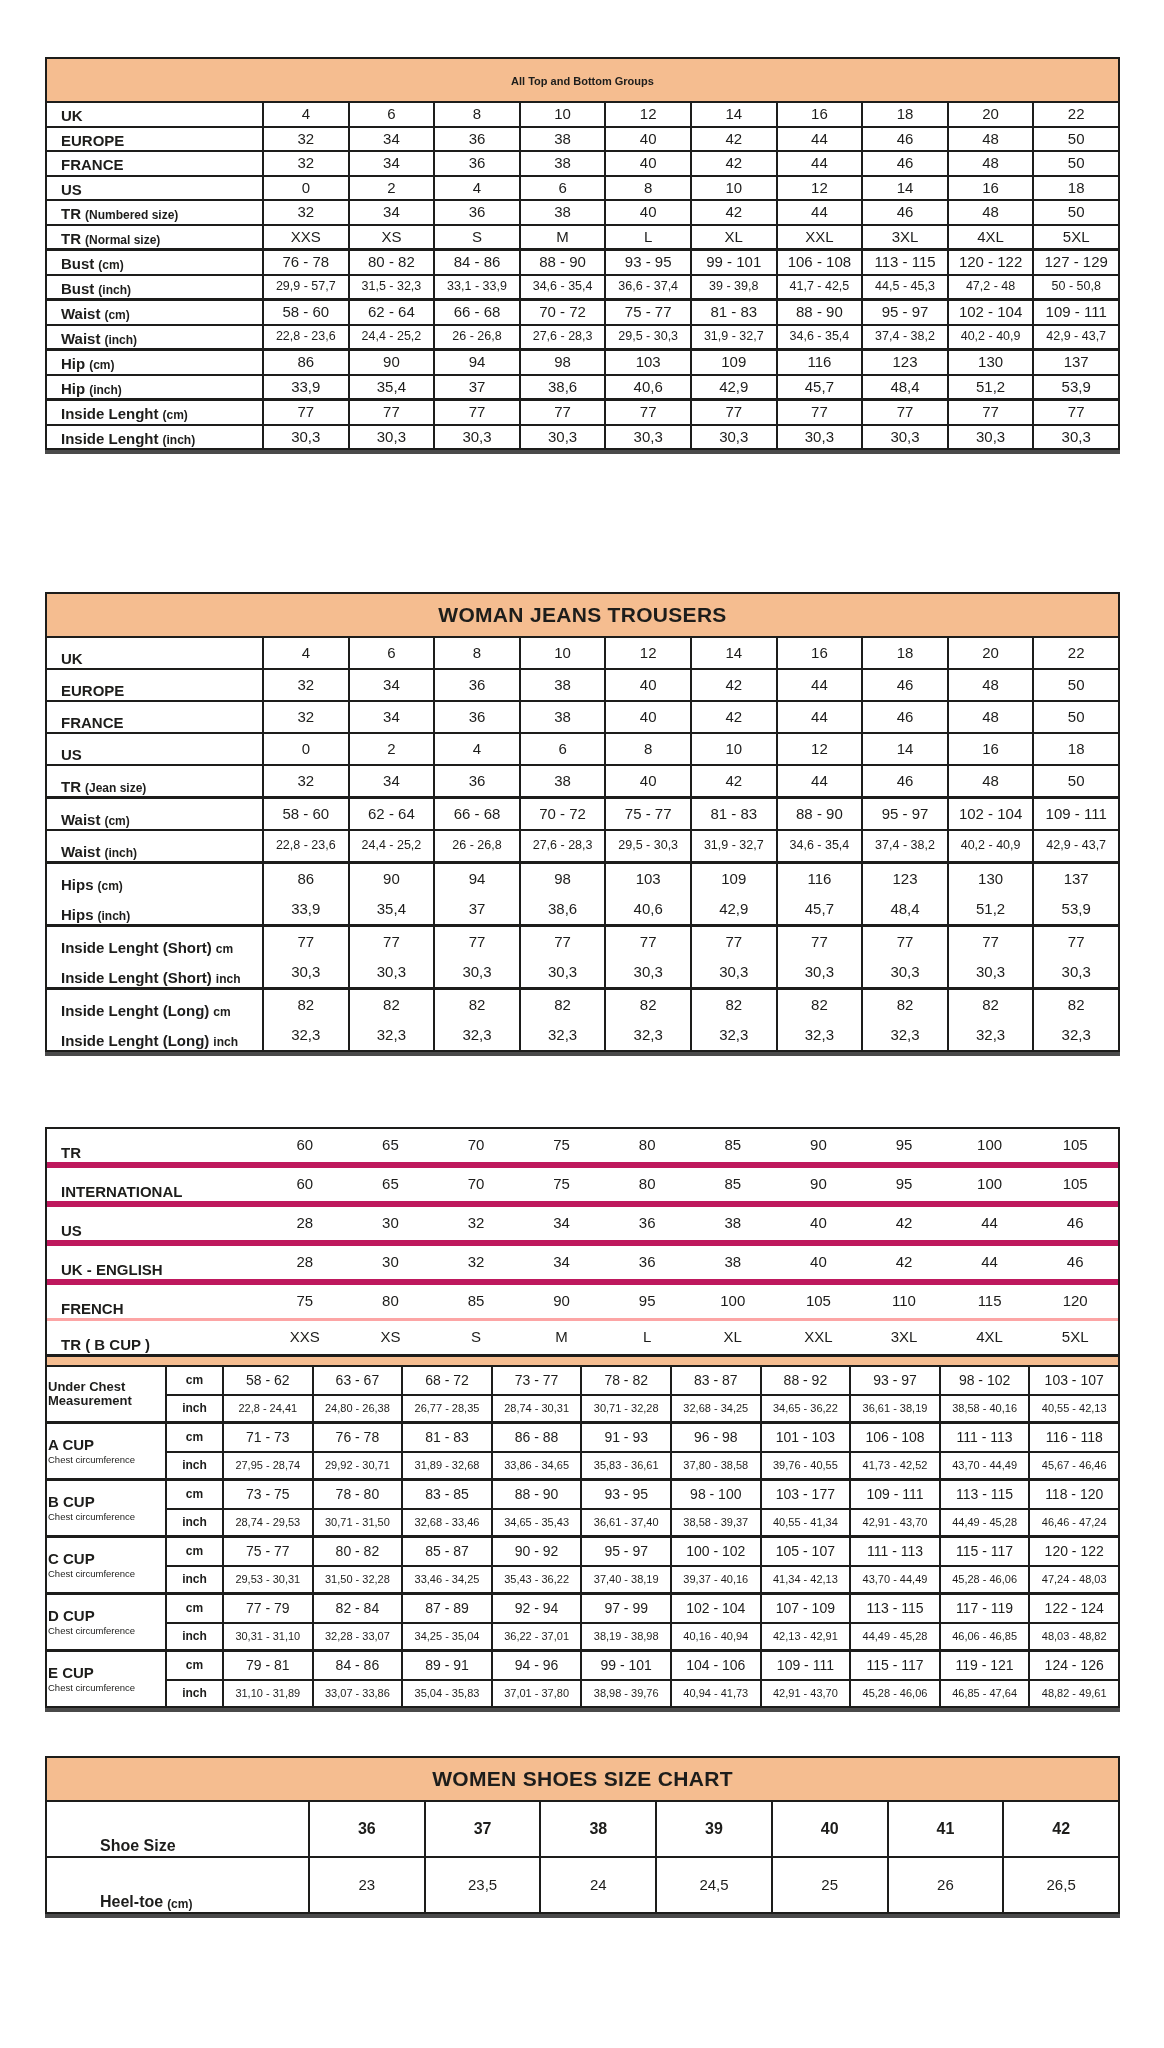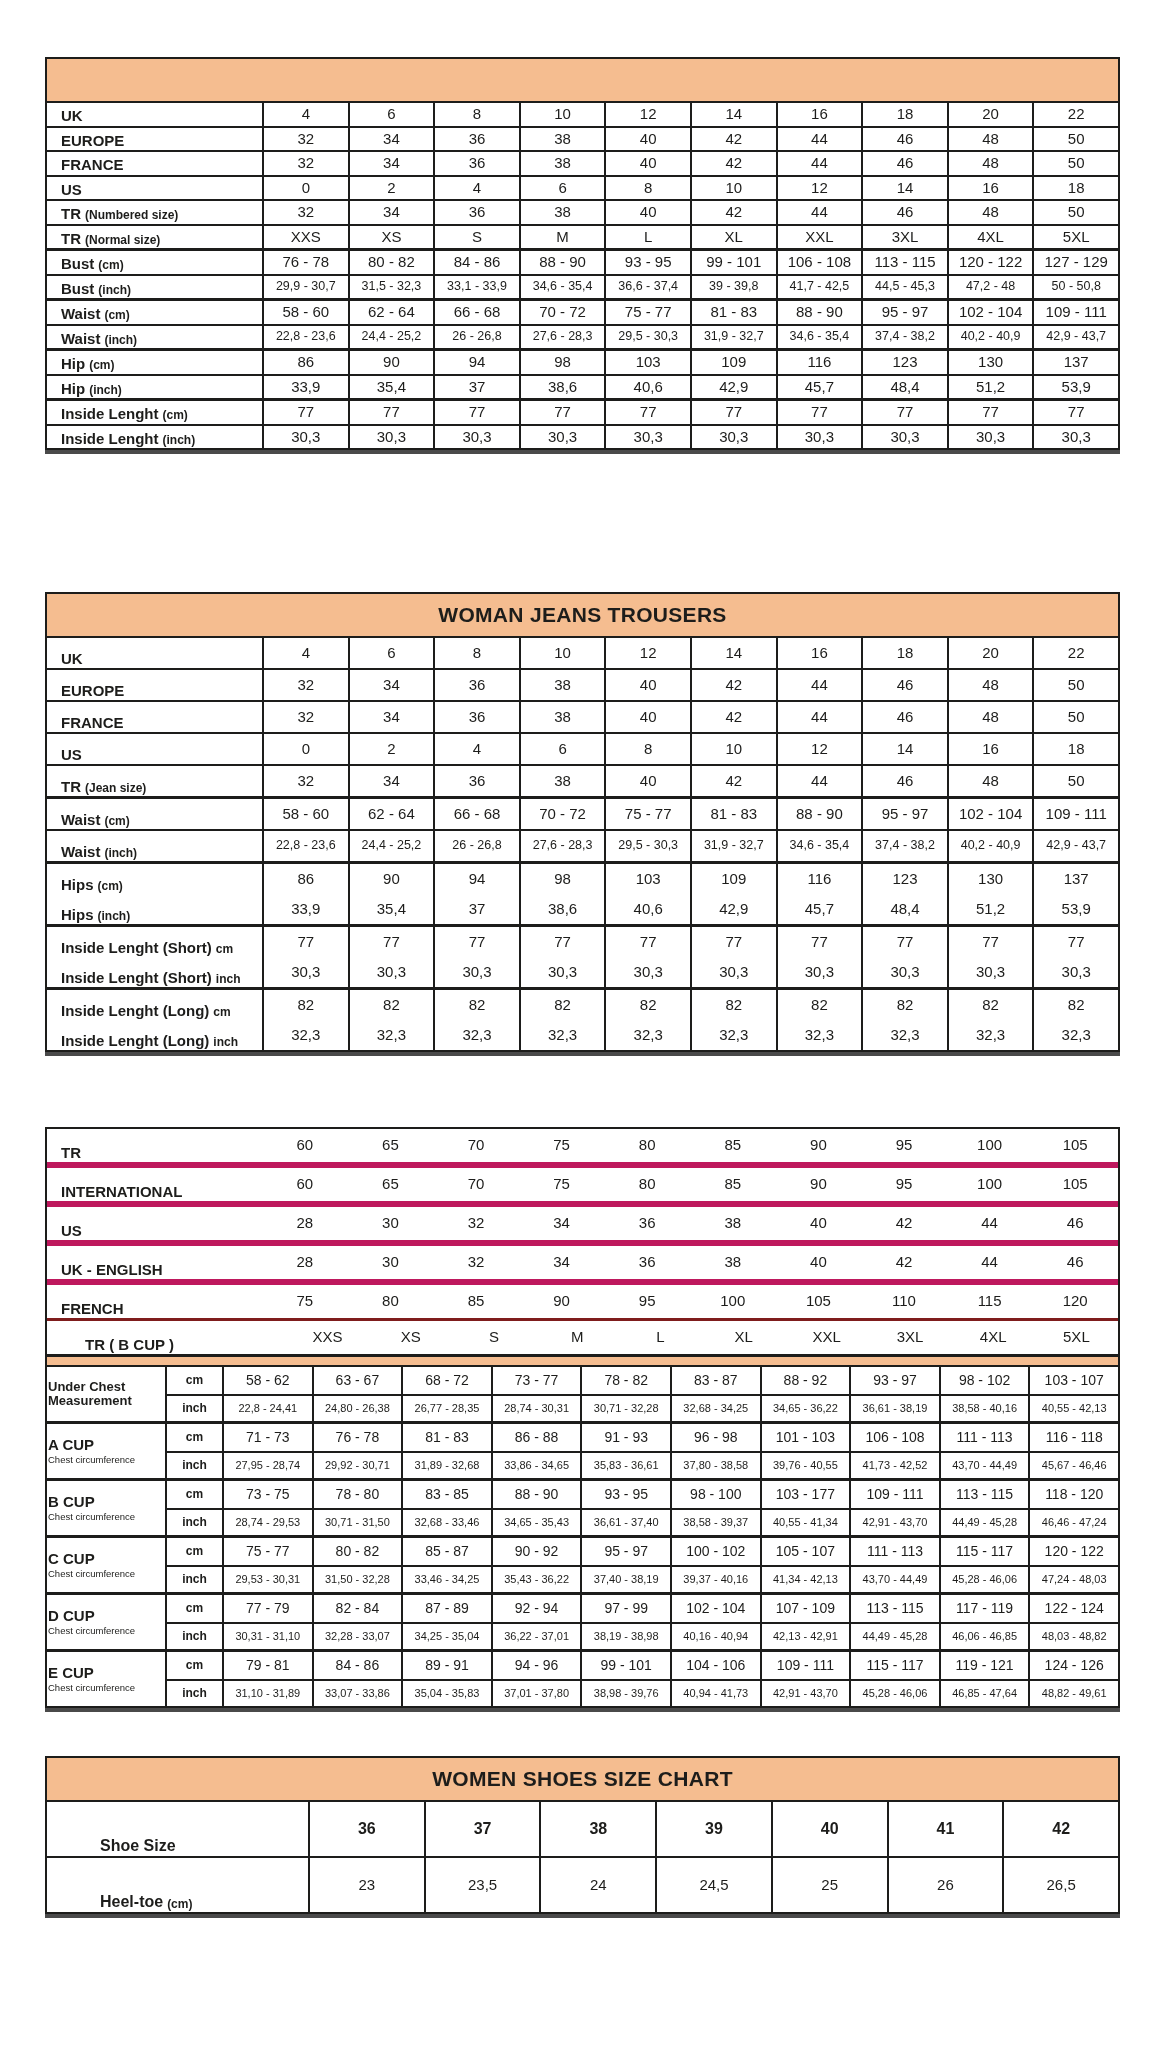--- a/index.html
+++ b/index.html
@@ -52,21 +52,21 @@
 
   .t1 .cell { min-height:22.5px; }
   .t2 { margin-top:142px; }
   .t2 .cell { min-height:30px; }
 
   
   .t3 { margin-top:75px; }
   .t3 .upper .cell { min-height:33px; border-left:none; }
   .t3 .upper .row { border-top:6px solid #be185d; }
   .t3 .upper .row:first-child { border-top:none; }
-  .t3 .upper .row.gs { border-top:3px solid #7f1d1d;padding-left:24px; }
+  .t3 .upper .row.gs { border-top:3px solid #fca5a5; }
   .band { height:13px; background:var(--accent,#f5bd90);
           border-top:3px solid #1d1d1b; border-bottom:2px solid #1d1d1b; }
   .group {
     display:grid;
     grid-template-columns:118px 57px repeat(10,1fr);
   }
   .group + .group { border-top:3px solid #1d1d1b; }
   .gcell {
     display:flex; align-items:center; justify-content:center;
     border-left:2px solid #1d1d1b;
@@ -91,20 +91,21 @@
   .t4 .cell { min-height:54px; }
   .t4 .cell.label { font-size:16px; }
 </style>
 </head>
 <body>
 
 <div class="page">
 
   <section class="table t1">
     <header class="thead">
+      <div class="subtitle">All Top and Bottom Groups</div>
     </header>
     <div class="rows" id="t1-rows">
         <div class="row">
           <div class="cell label">
             <span>UK</span>
           </div>
           <div class="cell val">4</div>
           <div class="cell val">6</div>
           <div class="cell val">8</div>
           <div class="cell val">10</div>
@@ -206,21 +207,21 @@
           <div class="cell val">106 - 108</div>
           <div class="cell val">113 - 115</div>
           <div class="cell val">120 - 122</div>
           <div class="cell val">127 - 129</div>
         </div>
         <div class="row sm">
           <div class="cell label">
             <span>Bust</span>
             <span class="lsub">(inch)</span>
           </div>
-          <div class="cell val">29,9 - 30,7</div>
+          <div class="cell val">29,9 - 57,7</div>
           <div class="cell val">31,5 - 32,3</div>
           <div class="cell val">33,1 - 33,9</div>
           <div class="cell val">34,6 - 35,4</div>
           <div class="cell val">36,6 - 37,4</div>
           <div class="cell val">39 - 39,8</div>
           <div class="cell val">41,7 - 42,5</div>
           <div class="cell val">44,5 - 45,3</div>
           <div class="cell val">47,2 - 48</div>
           <div class="cell val">50 - 50,8</div>
         </div>

